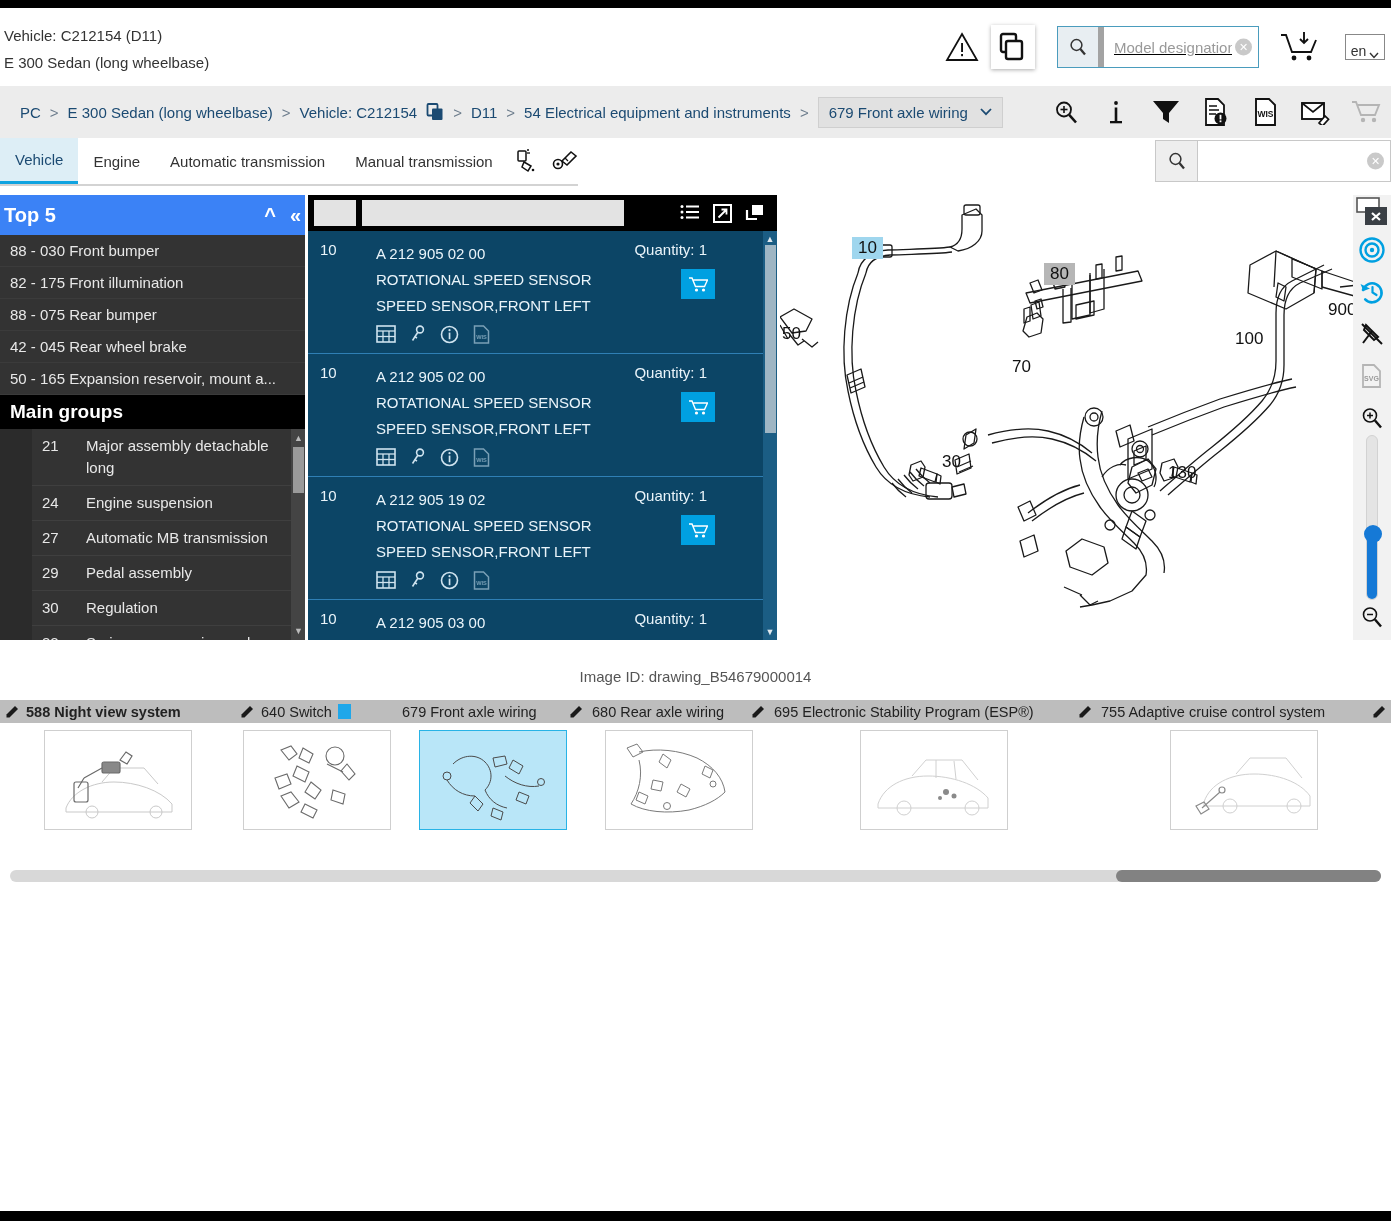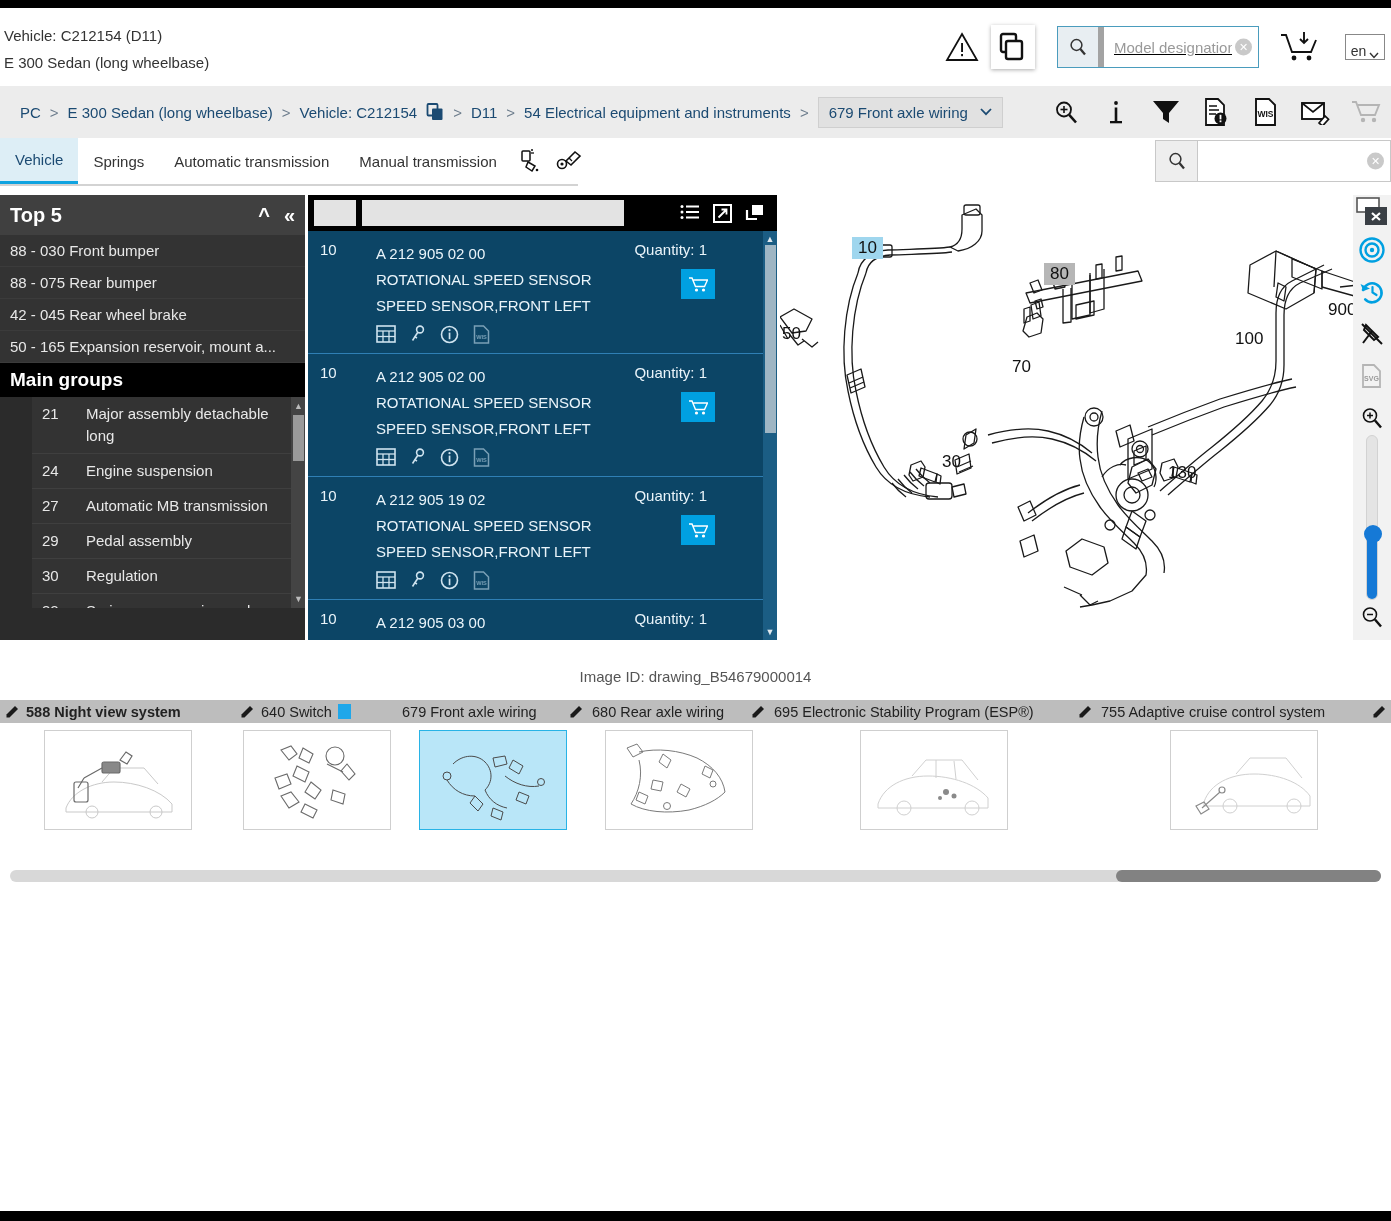--- a/index.html
+++ b/index.html
@@ -69,21 +69,21 @@
   .tab-srch .srchbtn { width:42px; height:40px; background:#eee; border-right:1px solid #c8c8c8;}
   .tab-srch .fld { position:relative; flex:1; display:flex; align-items:center;}
   .tab-srch input { border:0; outline:0; width:100%; height:100%; padding:0 30px 0 8px; font-size:14px; font-family:"Liberation Sans", sans-serif;}
 
   
   .content { position:absolute; left:0; top:195px; width:1391px; height:445px; }
 
   
   .sidebar { position:absolute; left:0; top:0; width:305px; height:445px; background:#2b2b2b; overflow:hidden; }
   .sb-head {
-    height:40px; background:#404040; color:#fff; display:flex; align-items:center; padding:0 10px;
+    height:40px; background:#3b82f6; color:#fff; display:flex; align-items:center; padding:0 4px;
     font-size:20px; font-weight:bold;text-align:right;
   }
   .sb-head .sb-actions { margin-left:auto; display:flex; gap:14px; align-items:center; }
   .sb-chev { font-size:20px; cursor:pointer; color:#fff; }
   .sb-item {
     height:32px; display:flex; align-items:center; padding:4px 10px; font-size:15px; color:#e8e8e8;
     border-bottom:1px solid #3b3b3b; cursor:pointer; background:#333;
   }
   .sb-head2 {
     height:34px; background:#000; color:#fff; display:flex; align-items:center; padding:0 10px;
@@ -301,21 +301,21 @@
             <circle cx="12" cy="21" r="2.2" fill="#b5b5b5"></circle>
             <circle cx="23" cy="21" r="2.2" fill="#b5b5b5"></circle>
           </svg>
       </div>
     </div>
   </div>
 
   <div class="tabbar">
     <div class="tabs">
       <div class="tab active">Vehicle</div>
-      <div class="tab">Springs</div>
+      <div class="tab">Engine</div>
       <div class="tab">Automatic transmission</div>
       <div class="tab">Manual transmission</div>
       <div class="tab-ico">
         <svg width="26" height="26" viewBox="0 0 26 26">
             <rect x="4" y="3" width="8" height="10" rx="1" fill="none" stroke="#111" stroke-width="1.5"></rect>
             <path d="M10 14 l7 4 -3 5 -6 -4 z" fill="none" stroke="#111" stroke-width="1.5"></path>
             <circle cx="19" cy="22" r="1.3" fill="#111"></circle>
             <line x1="13" y1="2" x2="15" y2="2" stroke="#111" stroke-width="1.3"></line>
             <line x1="13" y1="5" x2="16" y2="5" stroke="#111" stroke-width="1.3"></line>
           </svg>
@@ -349,20 +349,21 @@
 
     <div class="sidebar">
       <div class="sb-head">
         <span>Top 5</span>
         <span class="sb-actions">
           <span class="sb-chev">^</span>
           <span class="sb-chev">«</span>
         </span>
       </div>
       <div class="sb-item">88 - 030 Front bumper</div>
+      <div class="sb-item">82 - 175 Front illumination</div>
       <div class="sb-item">88 - 075 Rear bumper</div>
       <div class="sb-item">42 - 045 Rear wheel brake</div>
       <div class="sb-item">50 - 165 Expansion reservoir, mount a...</div>
 
       <div class="sb-head2">
         <span>Main groups</span>
       </div>
 
       <div class="mg-wrap">
         <div class="mg-item">

